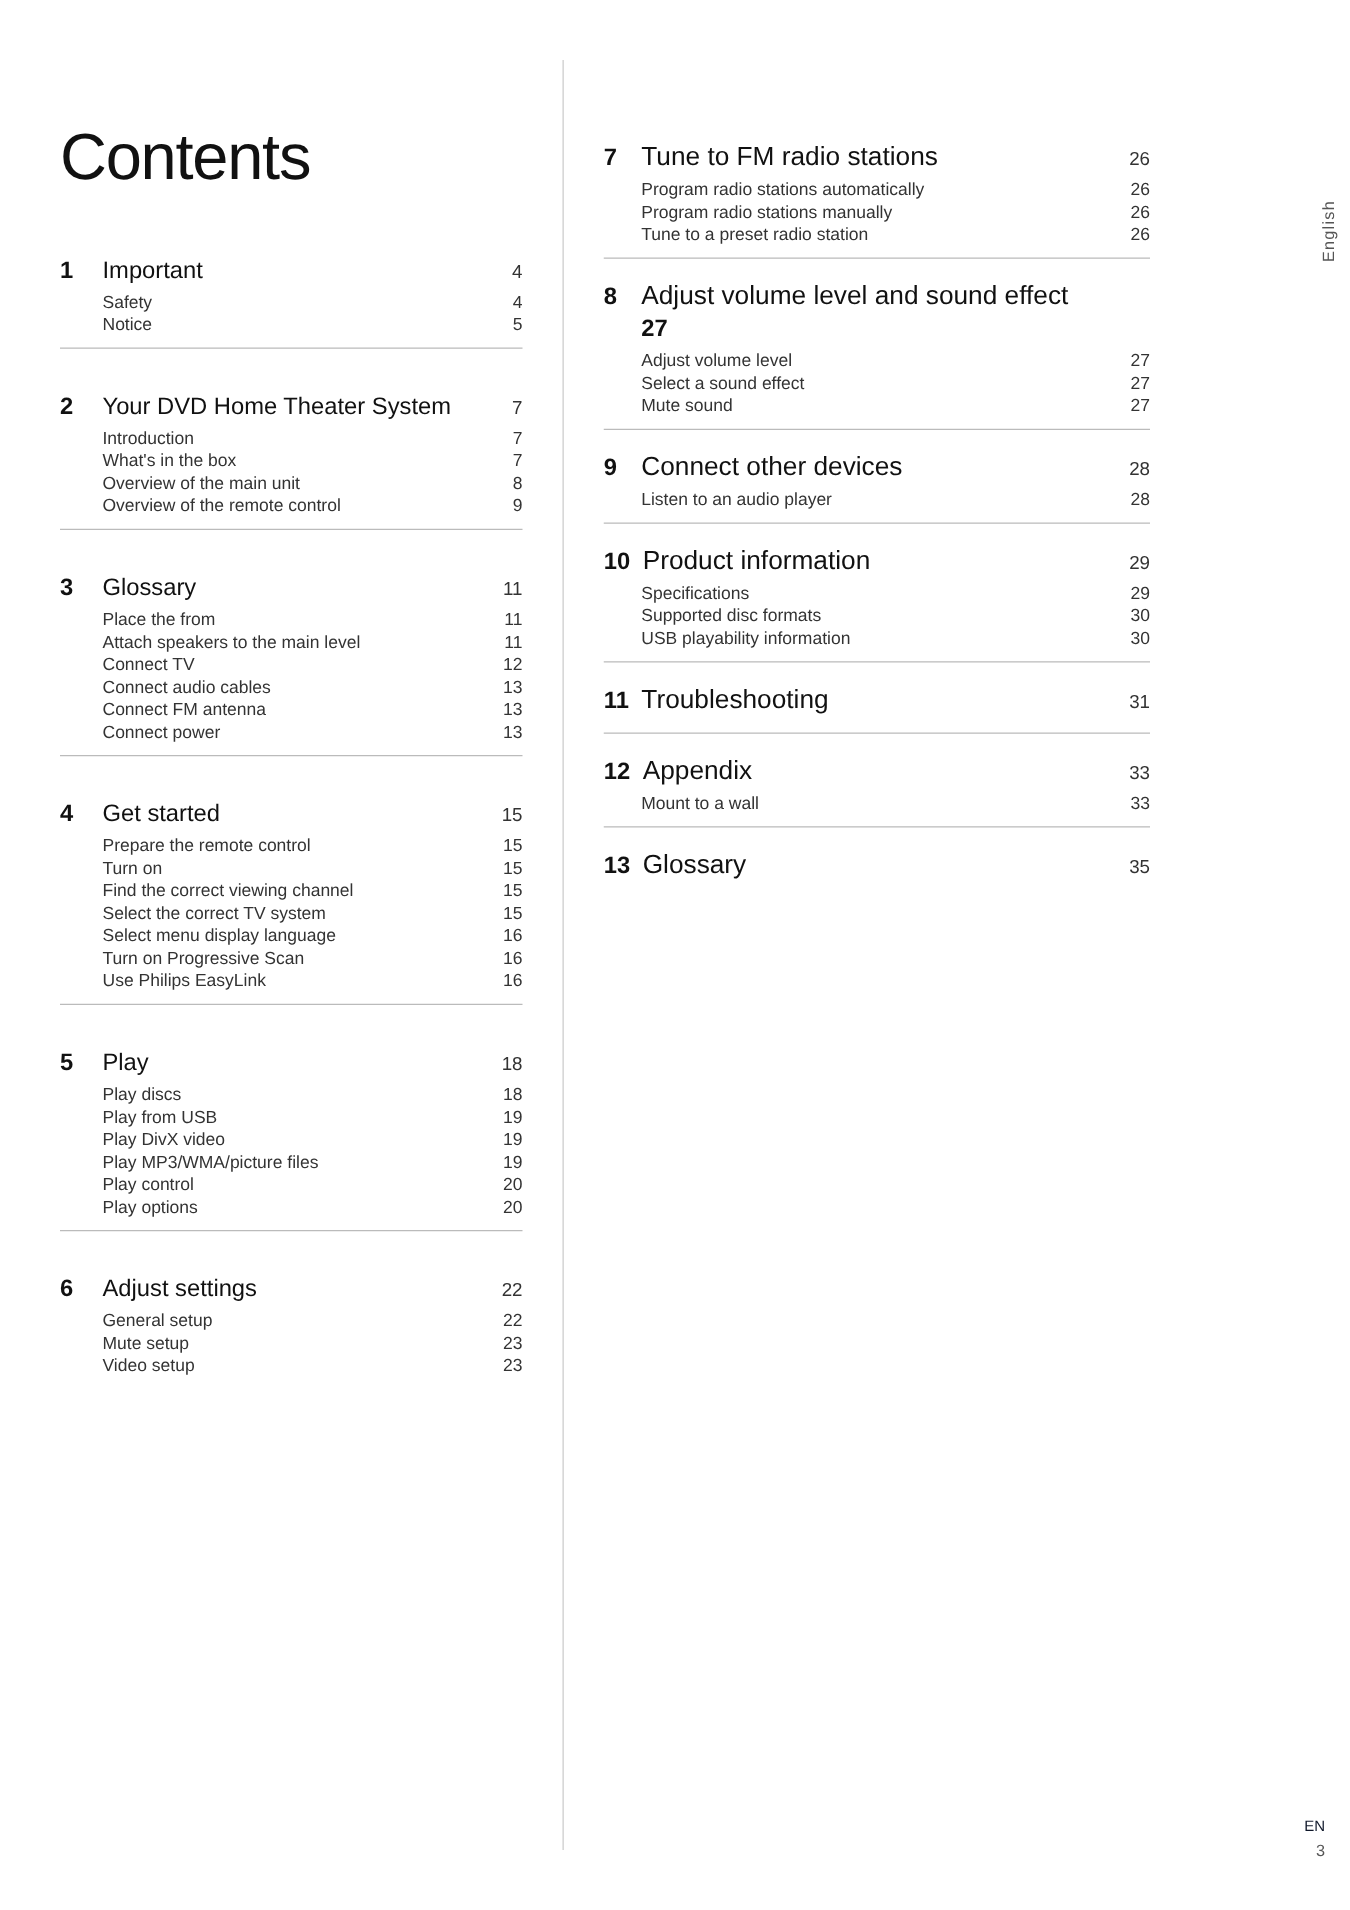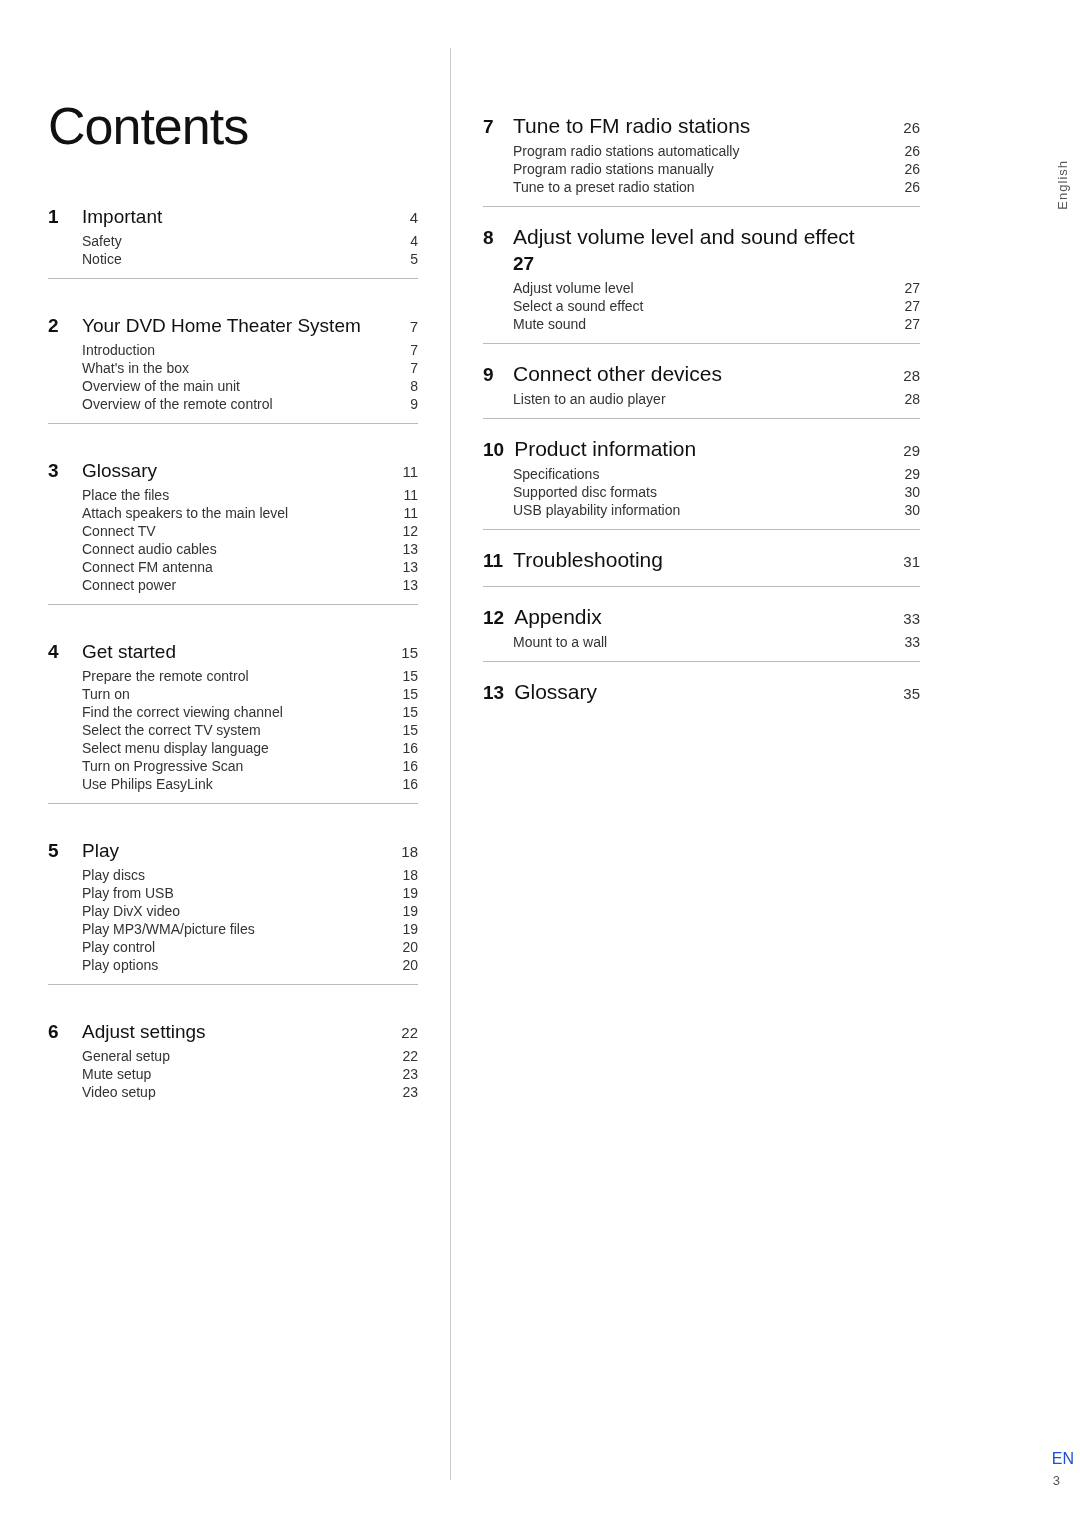--- a/index.html
+++ b/index.html
@@ -39,23 +39,23 @@
       transform: rotate(180deg);
       font-size: 13px;
       color: #555;
       margin-top: 160px;
       letter-spacing: 1px;
     }
 
     .side-tab-en {
       position: absolute;
       bottom: 60px;
-      right: 6px;
-      font-size: 16px;
-      color: #1d4ed8;
+      right: 20px;
+      font-size: 12px;
+      color: #0f172a;
     }
 
     .side-tab-num {
       position: absolute;
       bottom: 40px;
       right: 20px;
       font-size: 13px;
       color: #555;
     }
 
@@ -268,21 +268,21 @@
         </div>
         <div class="toc-section">
           <div class="section-header">
       <div class="section-header-left">
         <span class="section-num">3</span>
         <span class="section-title">Glossary</span>
       </div>
       <span class="section-page">11</span>
     </div>
           <div class="sub-item">
-        <span class="sub-item-label">Place the files</span>
+        <span class="sub-item-label">Place the from</span>
         <span class="sub-item-page">11</span>
       </div>
           <div class="sub-item">
         <span class="sub-item-label">Attach speakers to the main level</span>
         <span class="sub-item-page">11</span>
       </div>
           <div class="sub-item">
         <span class="sub-item-label">Connect TV</span>
         <span class="sub-item-page">12</span>
       </div>

